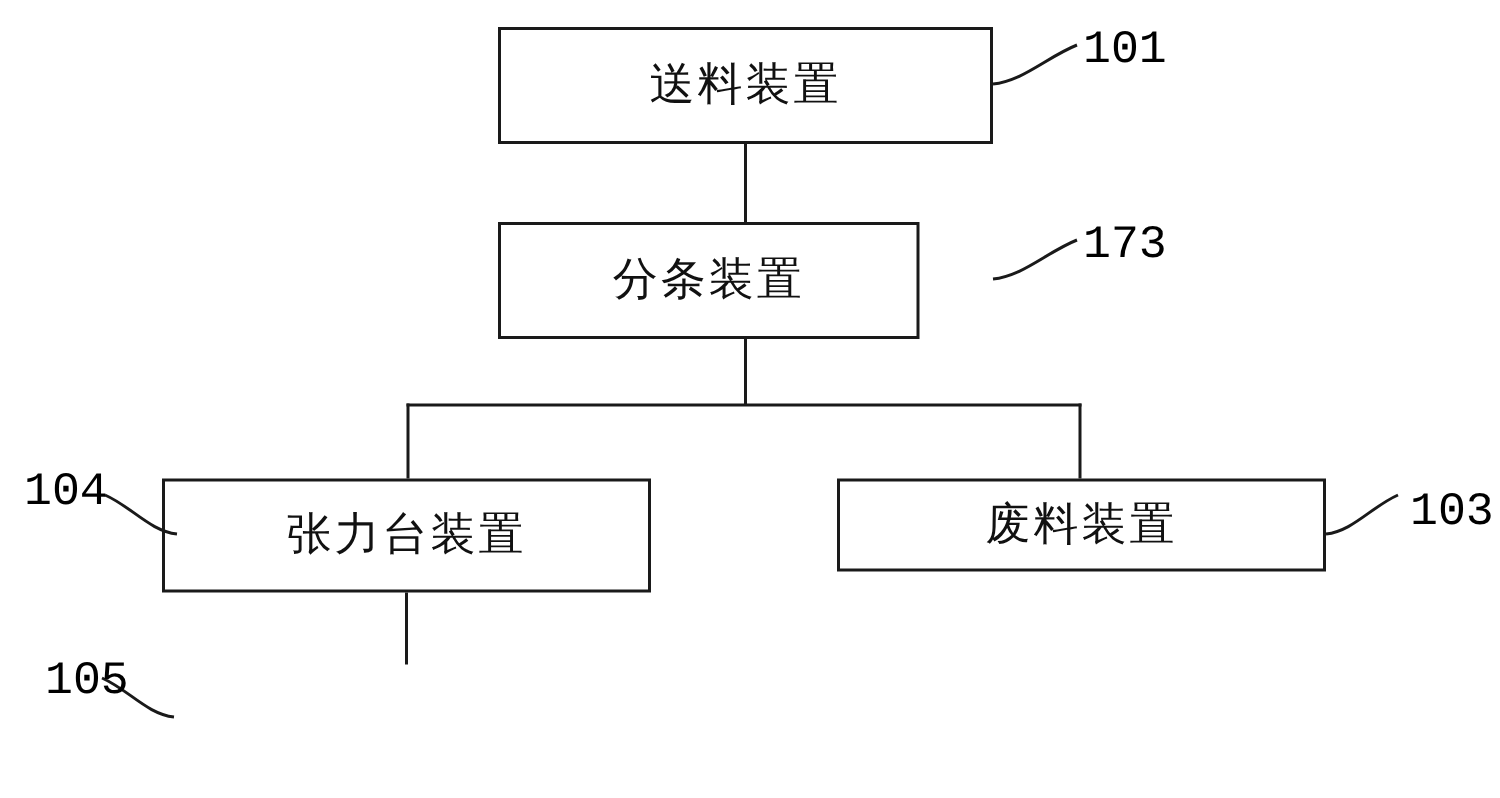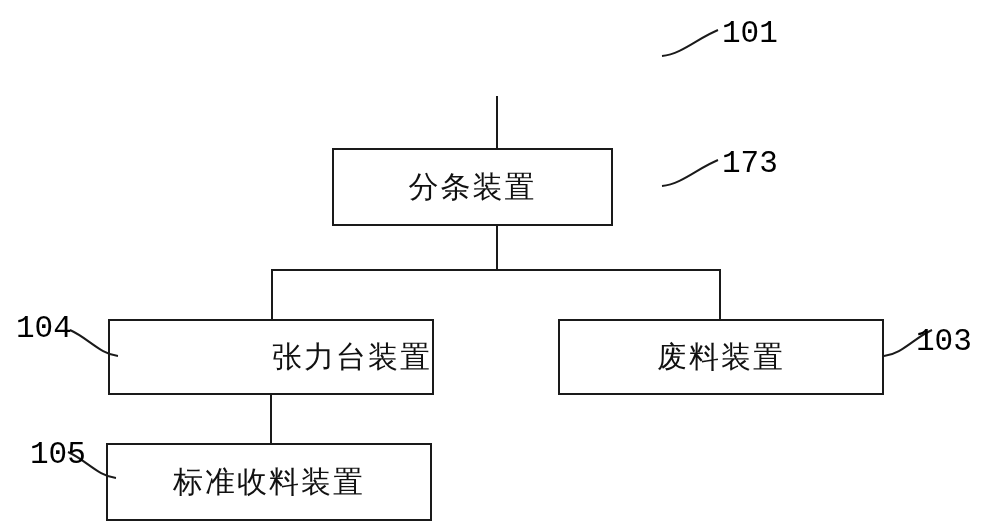--- a/index.html
+++ b/index.html
@@ -52,59 +52,59 @@
     fill: none;
     stroke: #1a1a1a;
     stroke-width: 2;
   }
 </style>
 </head>
 <body>
 
 <div id="canvas">
 
+  <div class="node" style="left:332px; top:18px; width:330px; height:78px;">
+    <span class="node-label">送料装置</span>
+  </div>
   <svg class="leader" style="left:660px; top:20px; width:80px; height:50px;">
     <path d="M 2 36 C 22 34, 38 18, 58 10"></path>
   </svg>
   <div class="ref" style="left:722px; top:16px;">101</div>
 
   <div class="line" style="left:496px; top:96px; width:2px; height:52px;"></div>
 
   <div class="node" style="left:332px; top:148px; width:281px; height:78px;">
     <span class="node-label">分条装置</span>
   </div>
   <svg class="leader" style="left:660px; top:150px; width:80px; height:50px;">
     <path d="M 2 36 C 22 34, 38 18, 58 10"></path>
   </svg>
   <div class="ref" style="left:722px; top:146px;">173</div>
 
   <div class="line" style="left:496px; top:226px; width:2px; height:44px;"></div>
   <div class="line" style="left:271px; top:269px; width:450px; height:2px;"></div>
   <div class="line" style="left:271px; top:269px; width:2px; height:52px;"></div>
   <div class="line" style="left:719px; top:269px; width:2px; height:52px;"></div>
 
-  <div class="node" style="left:108px; top:319px; width:326px; height:76px;justify-content:flex-end;">
+  <div class="node" style="left:108px; top:319px; width:326px; height:76px;">
     <span class="node-label">张力台装置</span>
   </div>
   <svg class="leader" style="left:68px; top:320px; width:60px; height:50px;">
     <path d="M 50 36 C 32 34, 20 18, 2 10"></path>
   </svg>
   <div class="ref" style="left:16px; top:311px;">104</div>
 
-  <div class="node" style="left:558px; top:319px; width:326px; height:76px;">
+  <div class="node" style="left:558px; top:319px; width:326px; height:62px;">
     <span class="node-label">废料装置</span>
   </div>
   <svg class="leader" style="left:882px; top:320px; width:60px; height:50px;">
     <path d="M 2 36 C 20 34, 32 18, 50 10"></path>
   </svg>
-  <div class="ref" style="left:916px; top:324px;">103</div>
+  <div class="ref" style="left:940px; top:324px;">103</div>
 
   <div class="line" style="left:270px; top:395px; width:2px; height:48px;"></div>
 
-  <div class="node" style="left:106px; top:443px; width:326px; height:78px;">
-    <span class="node-label">标准收料装置</span>
-  </div>
   <svg class="leader" style="left:66px; top:444px; width:60px; height:50px;">
     <path d="M 50 34 C 32 32, 20 16, 2 8"></path>
   </svg>
   <div class="ref" style="left:30px; top:437px;">105</div>
 
 </div>
 
 </body></html>

